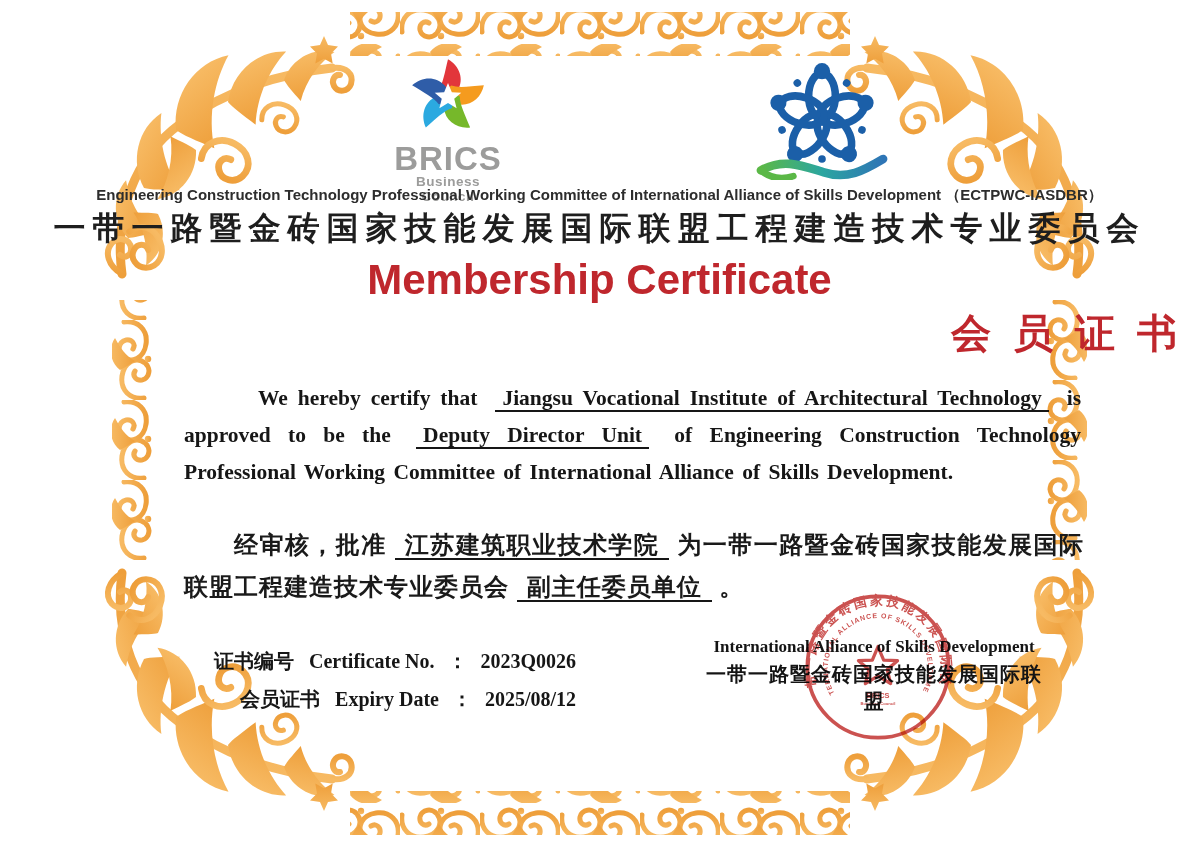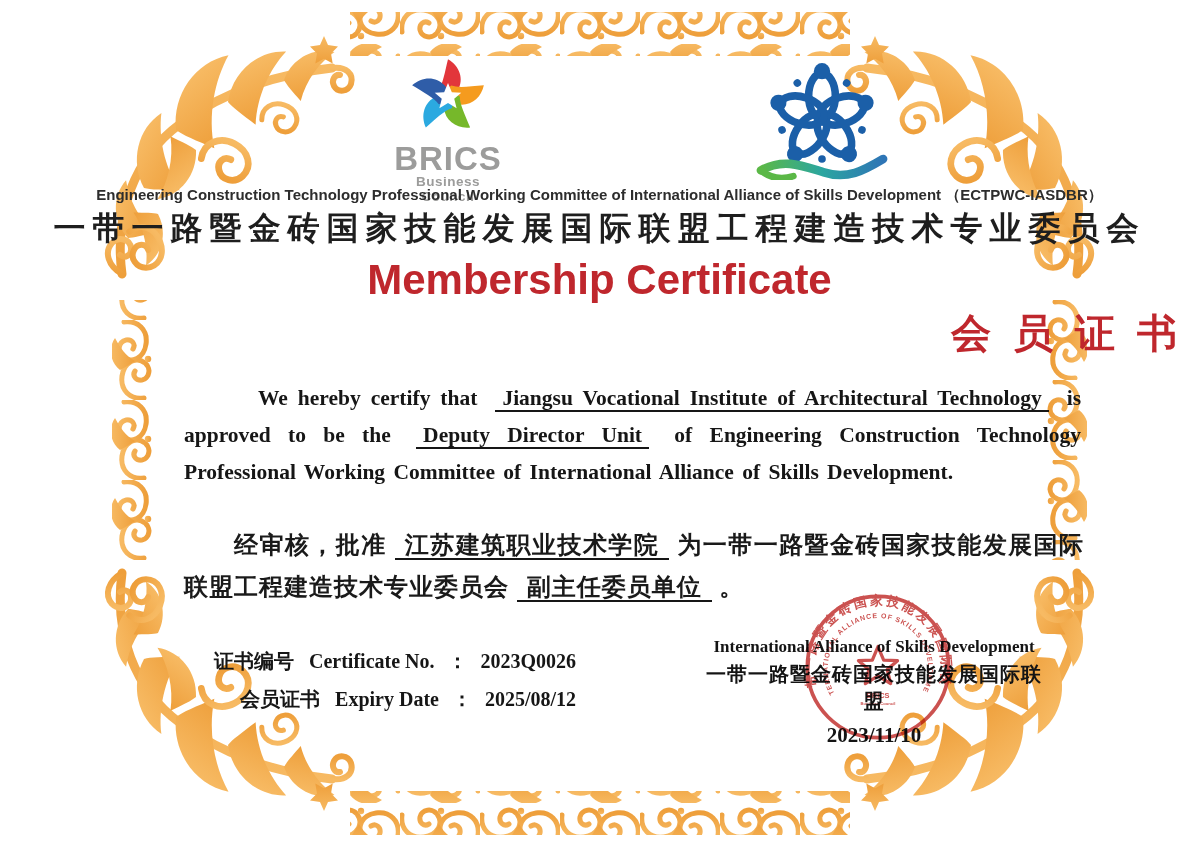--- a/index.html
+++ b/index.html
@@ -197,21 +197,20 @@
       <span class="zh">会员证书</span>
       <span>Expiry Date</span>
       <span class="colon">：</span>
       <span>2025/08/12</span>
     </div>
   </div>
 
   <div class="abs issuer">
     <div class="en">International Alliance of Skills Development</div>
     <div class="zh">一带一路暨金砖国家技能发展国际联盟</div>
-    <div class="date">2023/11/10</div>
   </div>
 
   <svg class="abs stamp" viewBox="-85 -85 170 170">
     <defs>
       <path id="arcZh" d="M -66,22 A 69 69 0 1 1 66,22" fill="none"></path>
       <path id="arcEn" d="M -47,28 A 54 54 0 1 1 47,28" fill="none"></path>
     </defs>
     <g fill="#C43A38" stroke="#C43A38">
       <circle r="76" fill="none" stroke-width="4"></circle>
       <text font-family="Liberation Sans, sans-serif" font-size="14" font-weight="700" letter-spacing="3" stroke="none">

